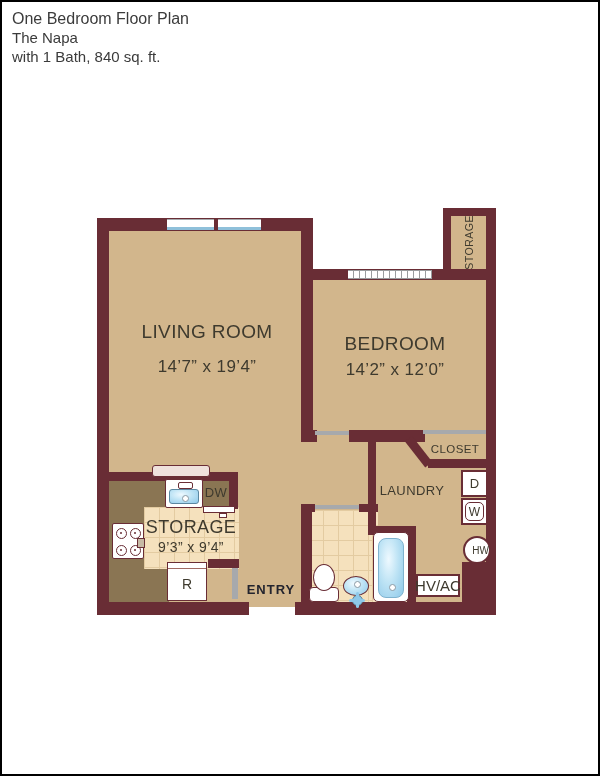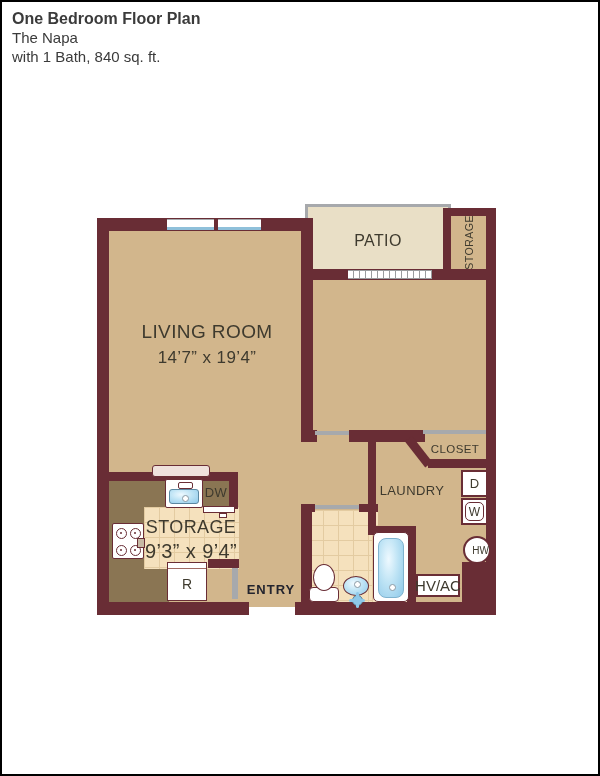--- a/index.html
+++ b/index.html
@@ -19,41 +19,36 @@
   .slider{position:absolute;background:repeating-linear-gradient(90deg,#fff 0,#fff 5px,#9a9c9e 5px,#9a9c9e 6px);
           border-top:1px solid #9a9c9e;border-bottom:1px solid #9a9c9e;box-sizing:border-box;}
   .whitebox{position:absolute;background:#fff;border:1px solid #692d35;box-sizing:border-box;}
   .blue{background:radial-gradient(ellipse at 40% 35%,#eef9ff 0%,#bfe4f5 45%,#8ec9e9 100%);}
   .burner{position:absolute;width:9px;height:9px;border:1px solid #692d35;border-radius:50%;background:#fff;}
   .burner::after{content:"";position:absolute;left:3px;top:3px;width:2px;height:2px;border-radius:50%;background:#692d35;}
   .faucet{position:absolute;width:9px;height:9px;border-radius:50%;background:#8ec9e9;border:1px solid #5b87a0;}
   .faucet::before{content:"";position:absolute;left:-4px;top:3px;width:16px;height:3px;border-radius:2px;background:#8ec9e9;}
   .faucet::after{content:"";position:absolute;left:3px;top:-4px;width:3px;height:16px;border-radius:2px;background:#8ec9e9;}
   .header{position:absolute;left:10px;top:7px;color:#3b3b3b;}
-  .header .t1{font-size:16px;font-weight:bold;line-height:19px;}
+  .header .t1{font-size:16px;font-weight:normal;line-height:19px;}
   .header .t2,.header .t3{font-size:15px;line-height:19px;}
   .footer{position:absolute;left:0;top:748px;width:100%;text-align:center;font-size:10.5px;color:#1c1c1c;}
   .vtext{writing-mode:vertical-rl;transform:rotate(180deg);}
 </style>
 </head>
 <body>
 
 <div class="page">
 
   <div class="header">
     <div class="t1">One Bedroom Floor Plan</div>
     <div class="t2">The Napa</div>
     <div class="t3">with 1 Bath, 840 sq. ft.</div>
   </div>
 
-  <div class="abs" style="left:303px;top:202px;width:146px;height:70px;background:#e9dfc6;
-              border:3px solid #a7a9ac;border-bottom:none;box-sizing:border-box;
-              display:flex;align-items:center;justify-content:center;">
-    <span class="lbl" style="position:static;font-size:16px;">PATIO</span>
-  </div>
 
   <div class="abs" style="left:441px;top:206px;width:53px;height:70px;background:#692d35;">
     <div class="abs" style="left:8px;top:8px;width:36px;height:53px;background:#d2b68c;
                 display:flex;align-items:center;justify-content:center;">
       <span class="vtext" style="font-size:10.5px;color:#3e3a2e;letter-spacing:0.5px;">STORAGE</span>
     </div>
   </div>
 
   <div class="floor" style="left:103px;top:222px;width:207px;height:383px;"></div>
   <div class="floor" style="left:305px;top:272px;width:184px;height:333px;"></div>
@@ -111,21 +106,21 @@
     <div class="burner" style="left:3px;top:21px;"></div>
     <div class="burner" style="left:17px;top:21px;"></div>
     <div class="abs" style="left:24px;top:14px;width:6px;height:8px;background:#c7b9a4;border:1px solid #692d35;"></div>
   </div>
   <div class="whitebox" style="left:165px;top:560px;width:40px;height:39px;display:flex;align-items:center;justify-content:center;">
     <div class="abs" style="left:0;top:5px;width:100%;height:1px;background:#a06a62;"></div>
     <span style="font-size:14px;color:#3e3a2e;margin-top:4px;">R</span>
   </div>
   <div class="lbl" style="left:139px;top:514px;width:100px;">
     <div style="font-size:18px;">STORAGE</div>
-    <div style="font-size:20px;">9’3” x 9’4”</div>
+    <div style="font-size:14px;">9’3” x 9’4”</div>
   </div>
 
   <div class="whitebox" style="left:307px;top:585px;width:30px;height:15px;border-radius:4px;"></div>
   <div class="whitebox" style="left:311px;top:562px;width:22px;height:27px;border-radius:50%;"></div>
   <div class="abs blue" style="left:341px;top:574px;width:26px;height:20px;border:1px solid #692d35;border-radius:50%;box-sizing:border-box;">
     <div class="abs" style="left:10px;top:4px;width:5px;height:5px;background:#fff;border:1px solid #8a9aa5;border-radius:50%;"></div>
   </div>
   <div class="faucet" style="left:350px;top:593px;"></div>
   <div class="whitebox" style="left:371px;top:530px;width:36px;height:70px;border-radius:5px;">
     <div class="abs blue" style="left:4px;top:5px;width:26px;height:60px;border:1px solid #7fb3cf;border-radius:8px;box-sizing:border-box;">
@@ -145,19 +140,23 @@
   <div class="whitebox" style="left:461px;top:534px;width:28px;height:28px;border-width:2px;border-radius:50%;
               display:flex;align-items:center;justify-content:flex-end;">
     <span style="font-size:10px;color:#3e3a2e;">HW</span>
   </div>
   <div class="whitebox" style="left:414px;top:572px;width:44px;height:23px;border-width:2px;display:flex;align-items:center;justify-content:center;">
     <span style="font-size:15px;color:#3e3a2e;">HV/AC</span>
   </div>
 
   <div class="lbl" style="left:130px;top:318px;width:150px;">
     <div style="font-size:19px;">LIVING ROOM</div>
-    <div style="font-size:17px;margin-top:3px;">14’7” x 19’4”</div>
+    <div style="font-size:17px;margin-top:12px;">14’7” x 19’4”</div>
+  </div>
+  <div class="lbl" style="left:318px;top:330px;width:150px;">
+    <div style="font-size:19px;">BEDROOM</div>
+    <div style="font-size:17px;margin-top:3px;">14’2” x 12’0”</div>
   </div>
   <div class="lbl" style="left:374px;top:481px;width:72px;font-size:13px;">LAUNDRY</div>
   <div class="lbl" style="left:427px;top:440px;width:52px;font-size:11.5px;">CLOSET</div>
   <div class="lbl" style="left:242px;top:580px;width:54px;font-size:13px;font-weight:bold;color:#23242e;letter-spacing:1px;">ENTRY</div>
 
 </div>
 
 </body></html>

